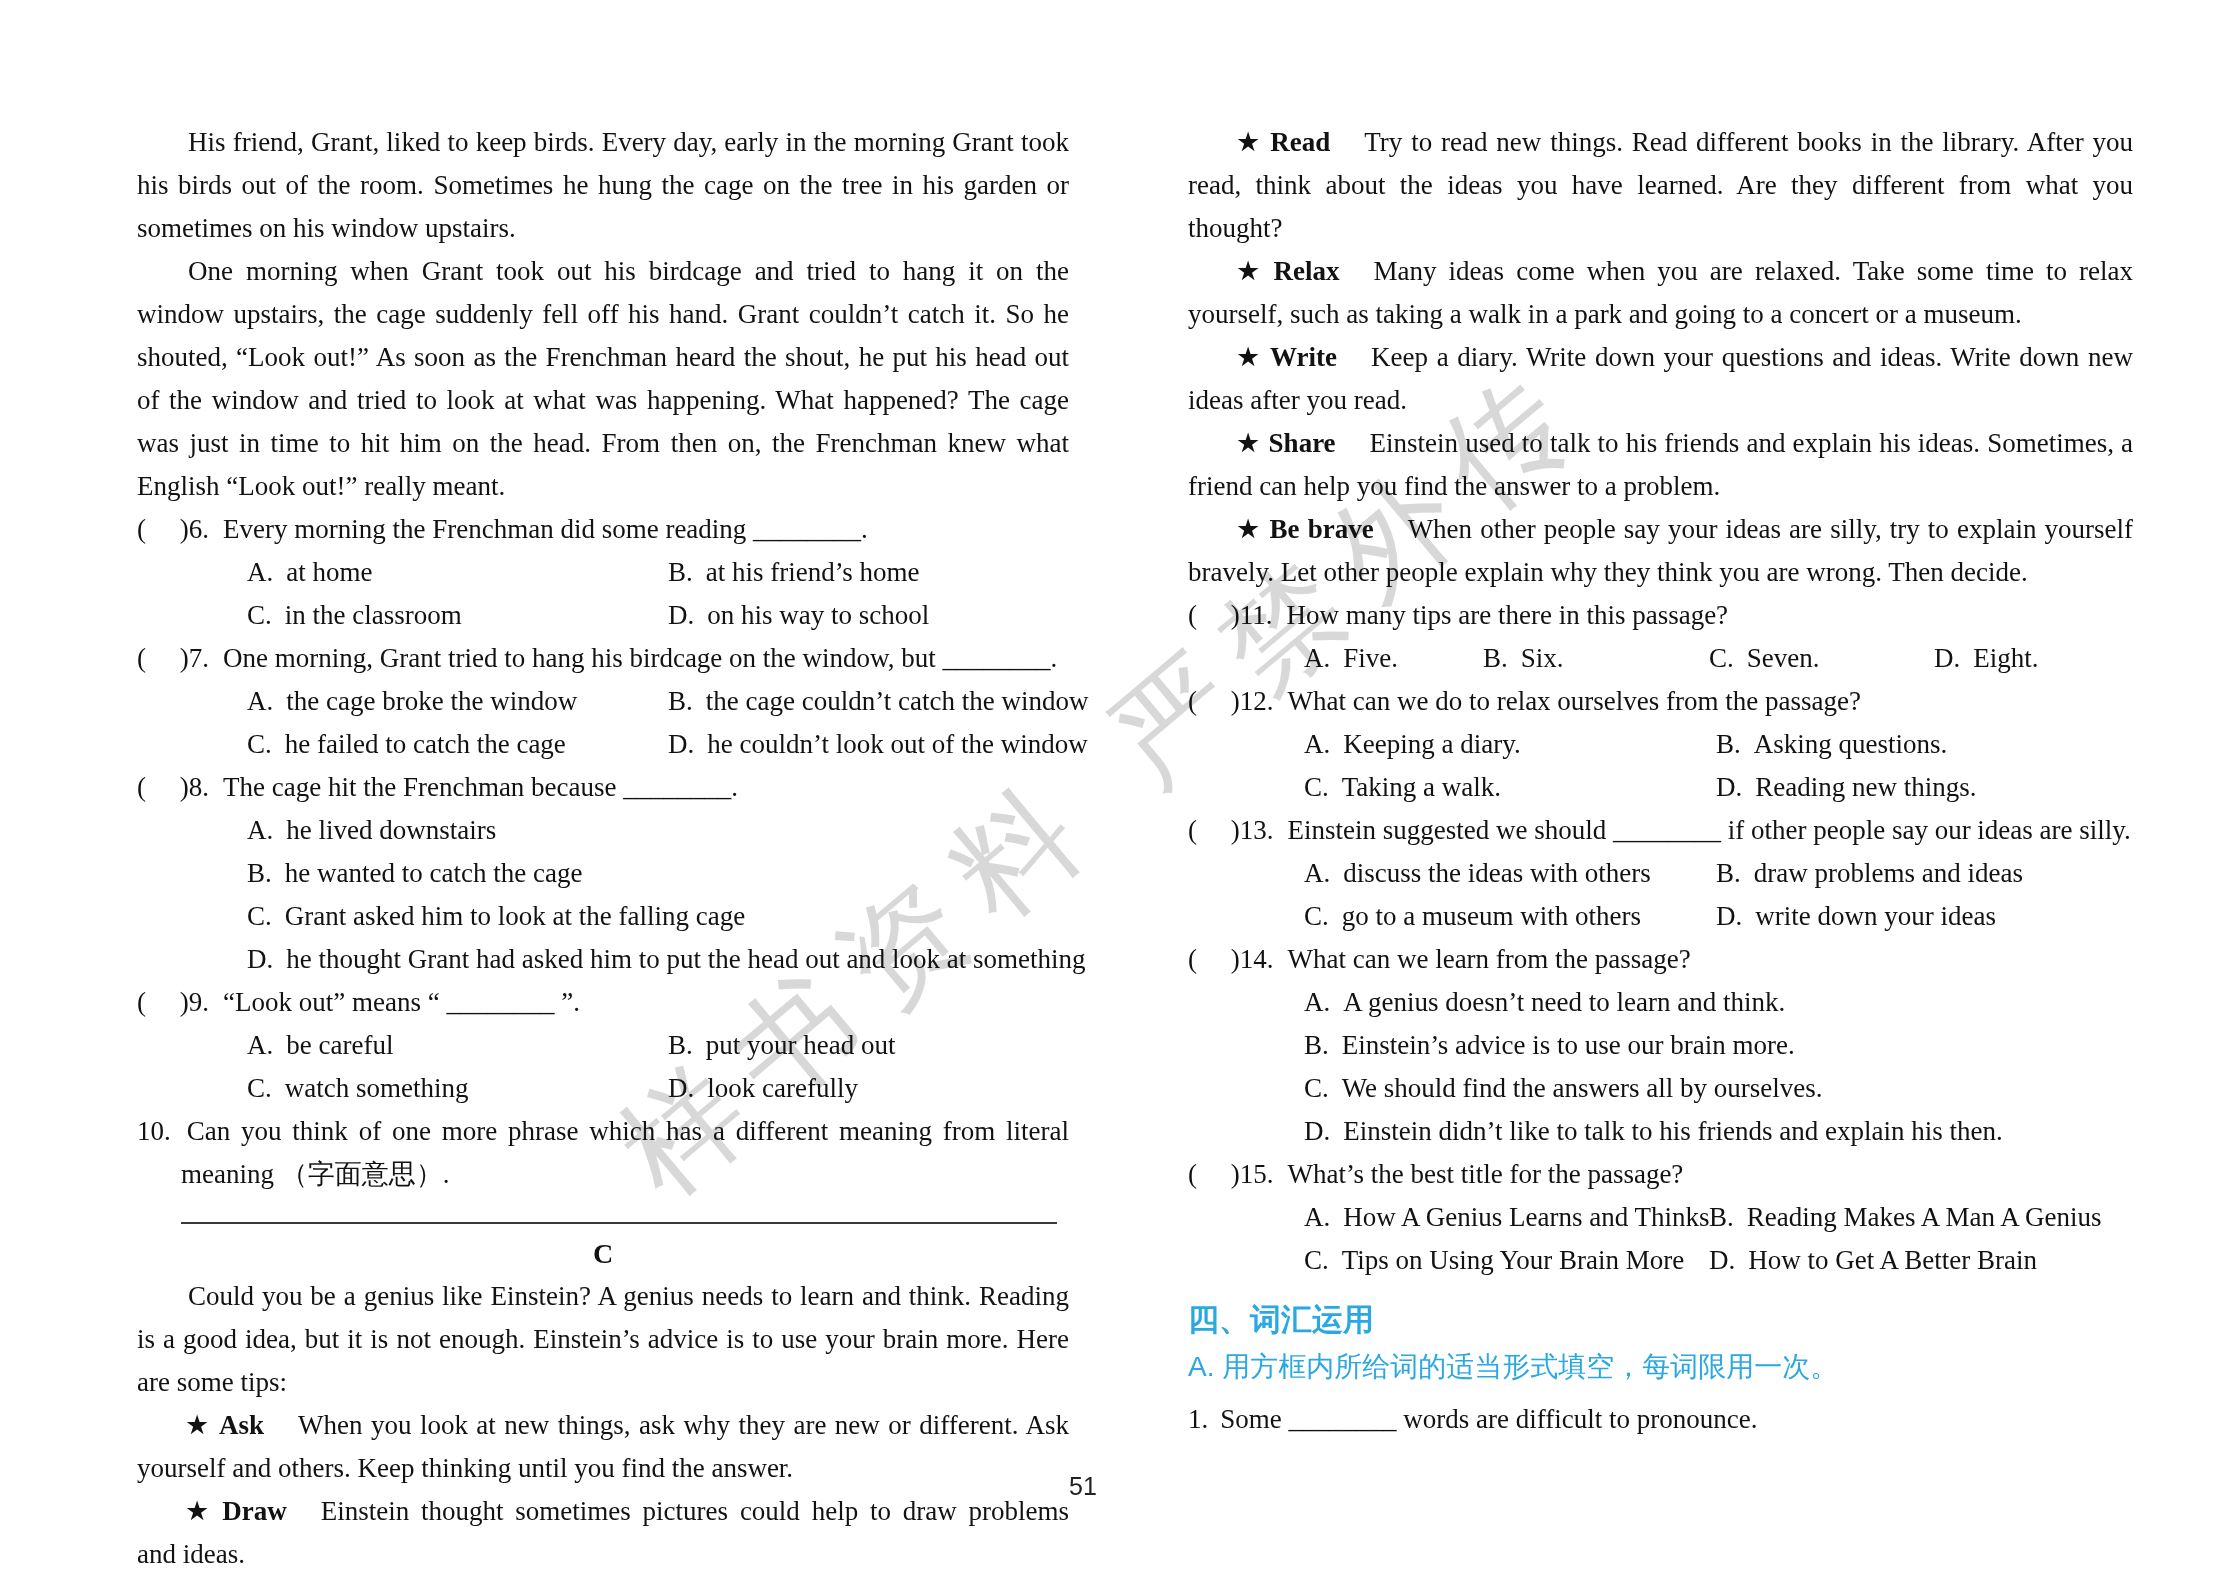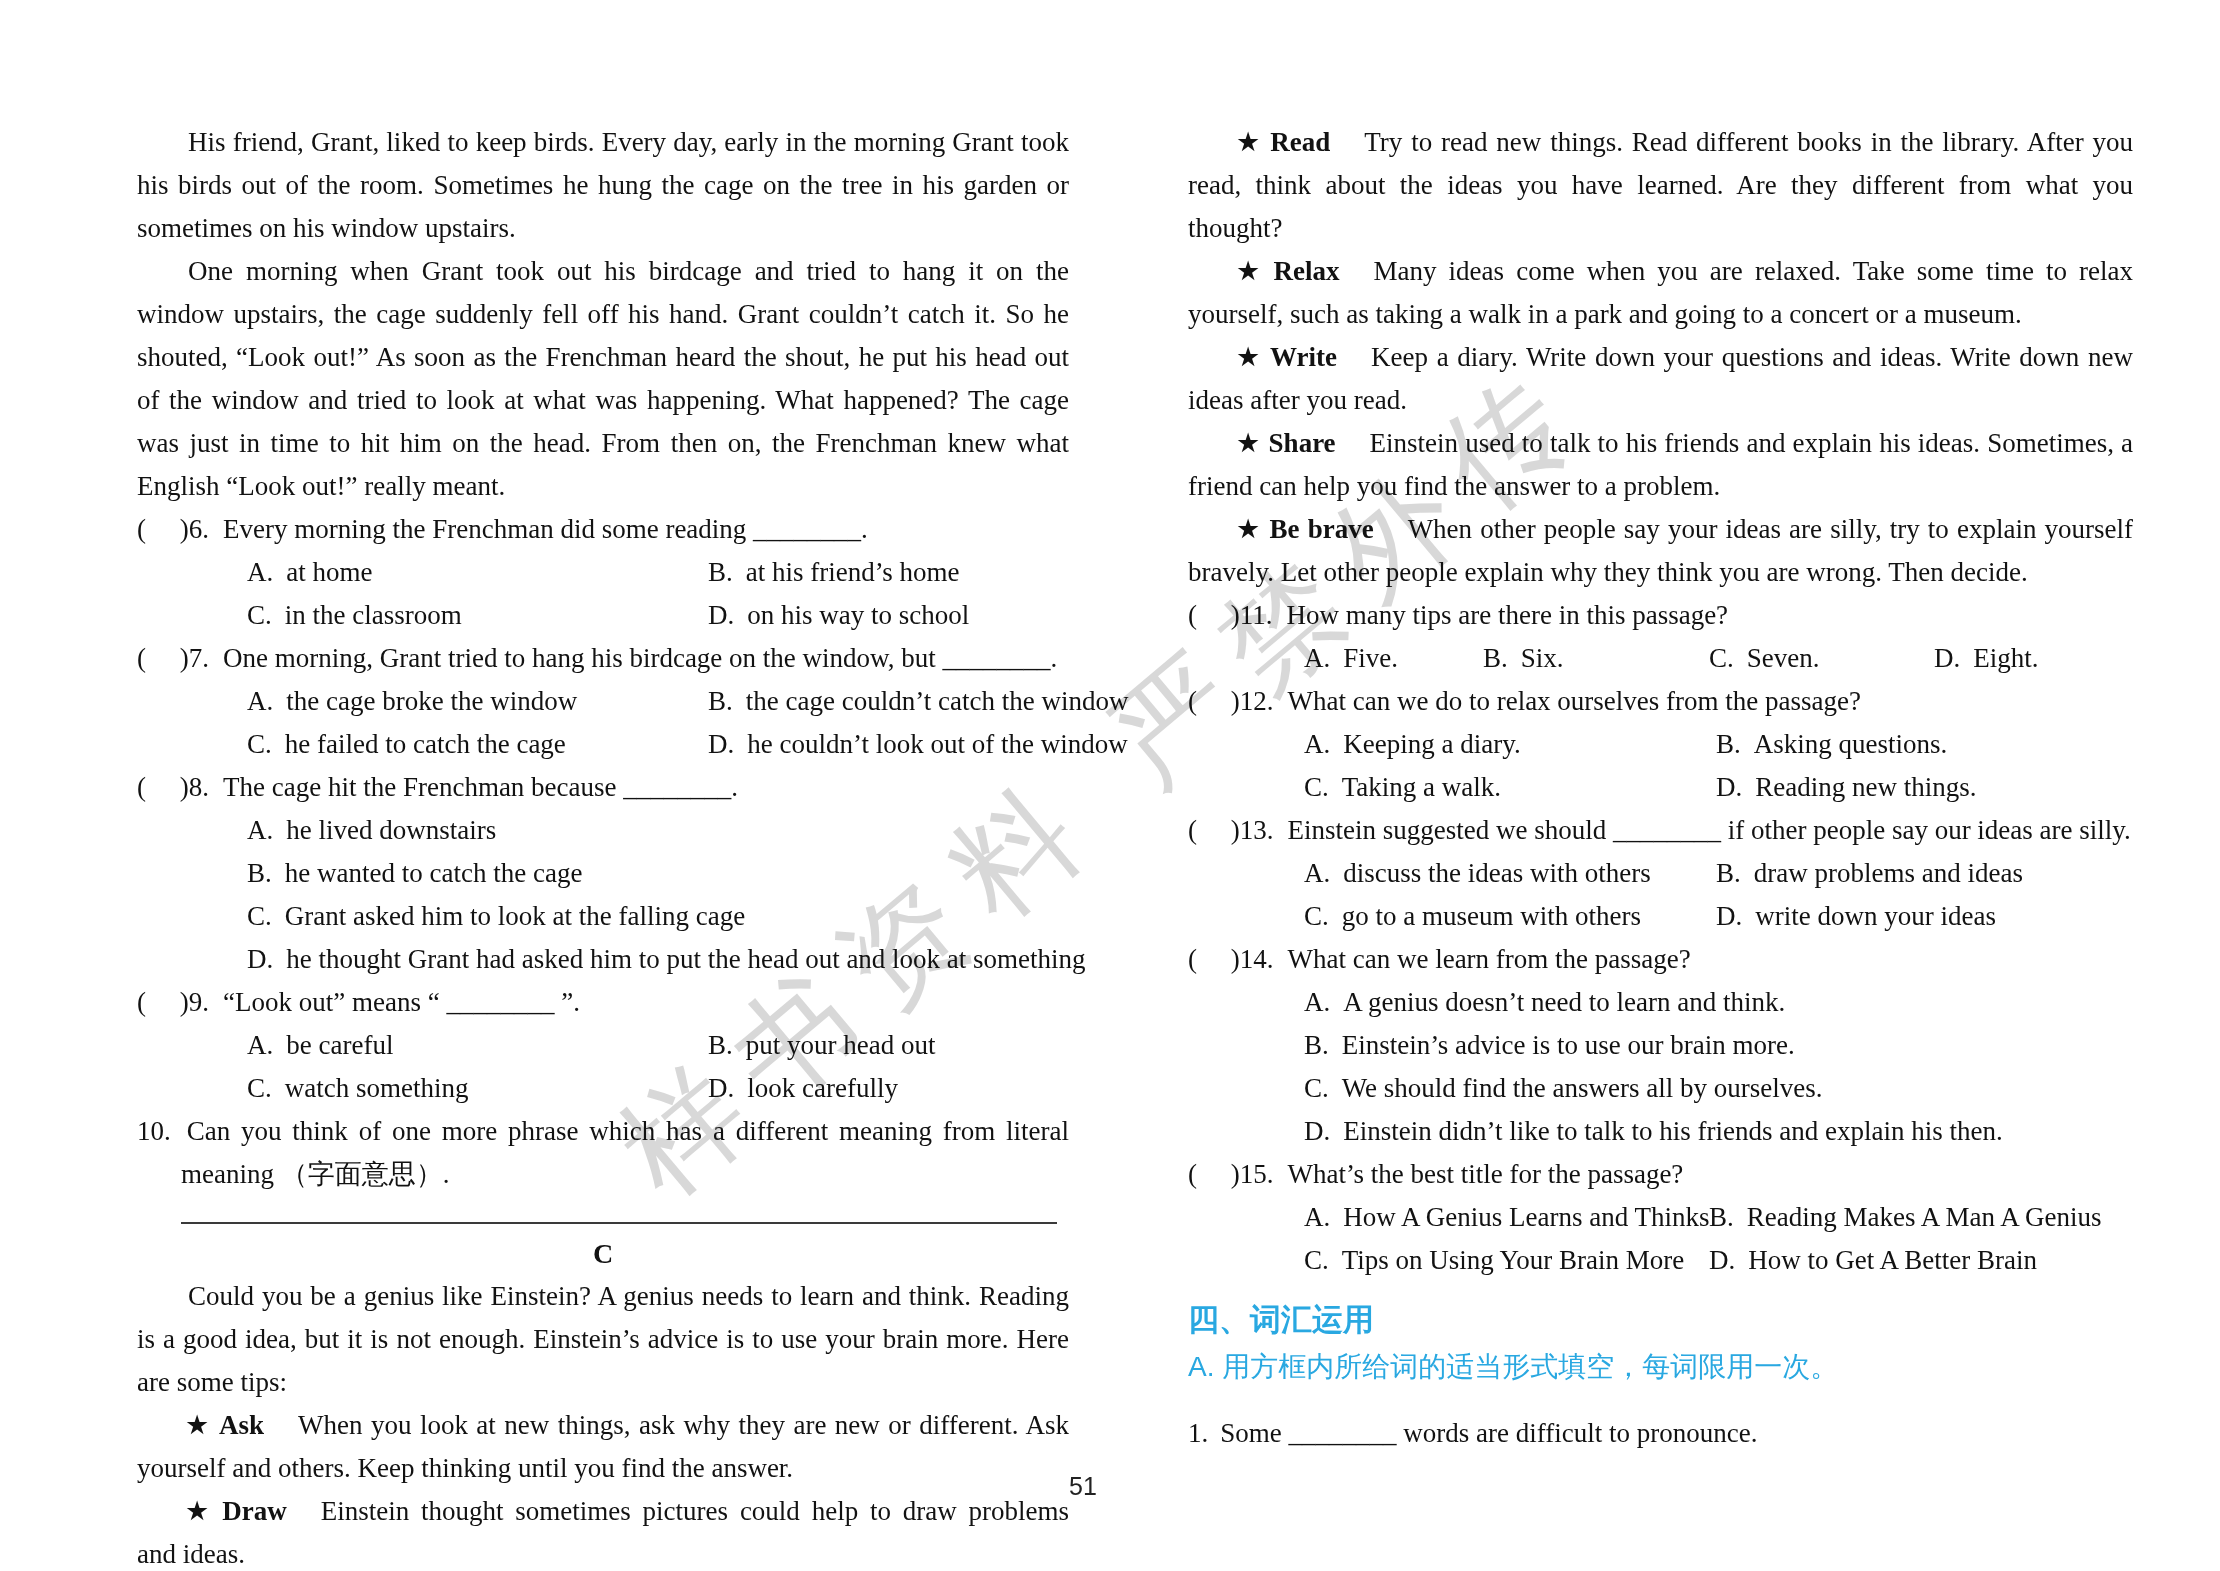--- a/index.html
+++ b/index.html
@@ -19,21 +19,21 @@
   .col-left{left:137px;width:932px;}
   .col-right{left:1188px;width:945px;}
   .para{text-align:justify;text-indent:51px;}
   .tip{text-align:justify;text-indent:48px;}
   .star{margin-right:8px;}
   .tipname{font-weight:bold;margin-right:34px;}
   .qline{white-space:nowrap;}
   .qmark{white-space:pre;margin-right:14px;}
   .olabel{margin-right:13px;}
   .optrow{display:flex;}
-  .col-left .optrow{padding-left:110px;gap:40px;}
+  .col-left .optrow{padding-left:110px;}
   .col-right .optrow{padding-left:116px;}
   .cell{display:block;white-space:nowrap;}
   .col-left .c1{width:421px;flex:0 0 421px;}
   .col-right .c1a{width:412px;flex:0 0 412px;}
   .col-right .c1b{width:405px;flex:0 0 405px;}
   .q11row .ca{width:179px;flex:0 0 179px;}
   .q11row .cb{width:226px;flex:0 0 226px;}
   .q11row .cc{width:225px;flex:0 0 225px;}
   .hang{padding-left:44px;text-indent:-44px;text-align:justify;}
   .hang .qmark{margin-right:16px;}
@@ -47,21 +47,21 @@
   .sec-sub{
     height:46px;line-height:46px;
     font-family:"Liberation Sans","DejaVu Sans",sans-serif;
     font-size:28px;color:#29a8e1;
   }
   .wordbox{
     margin:12px 0 0 263px;width:389px;height:54px;box-sizing:border-box;
     border:2px solid #222;display:flex;align-items:center;justify-content:center;
     white-space:pre;font-size:27px;
   }
-  .item1{margin-top:22px;height:43px;}
+  .item1{margin-top:8px;height:43px;}
   .item1 .qmark{margin-right:12px;}
   .pagenum{
     position:absolute;left:1048px;top:1472px;width:70px;text-align:center;
     font-family:"Liberation Sans","DejaVu Sans",sans-serif;font-size:25px;color:#222;
   }
 </style>
 </head>
 <body>
 
 <div class="page">

